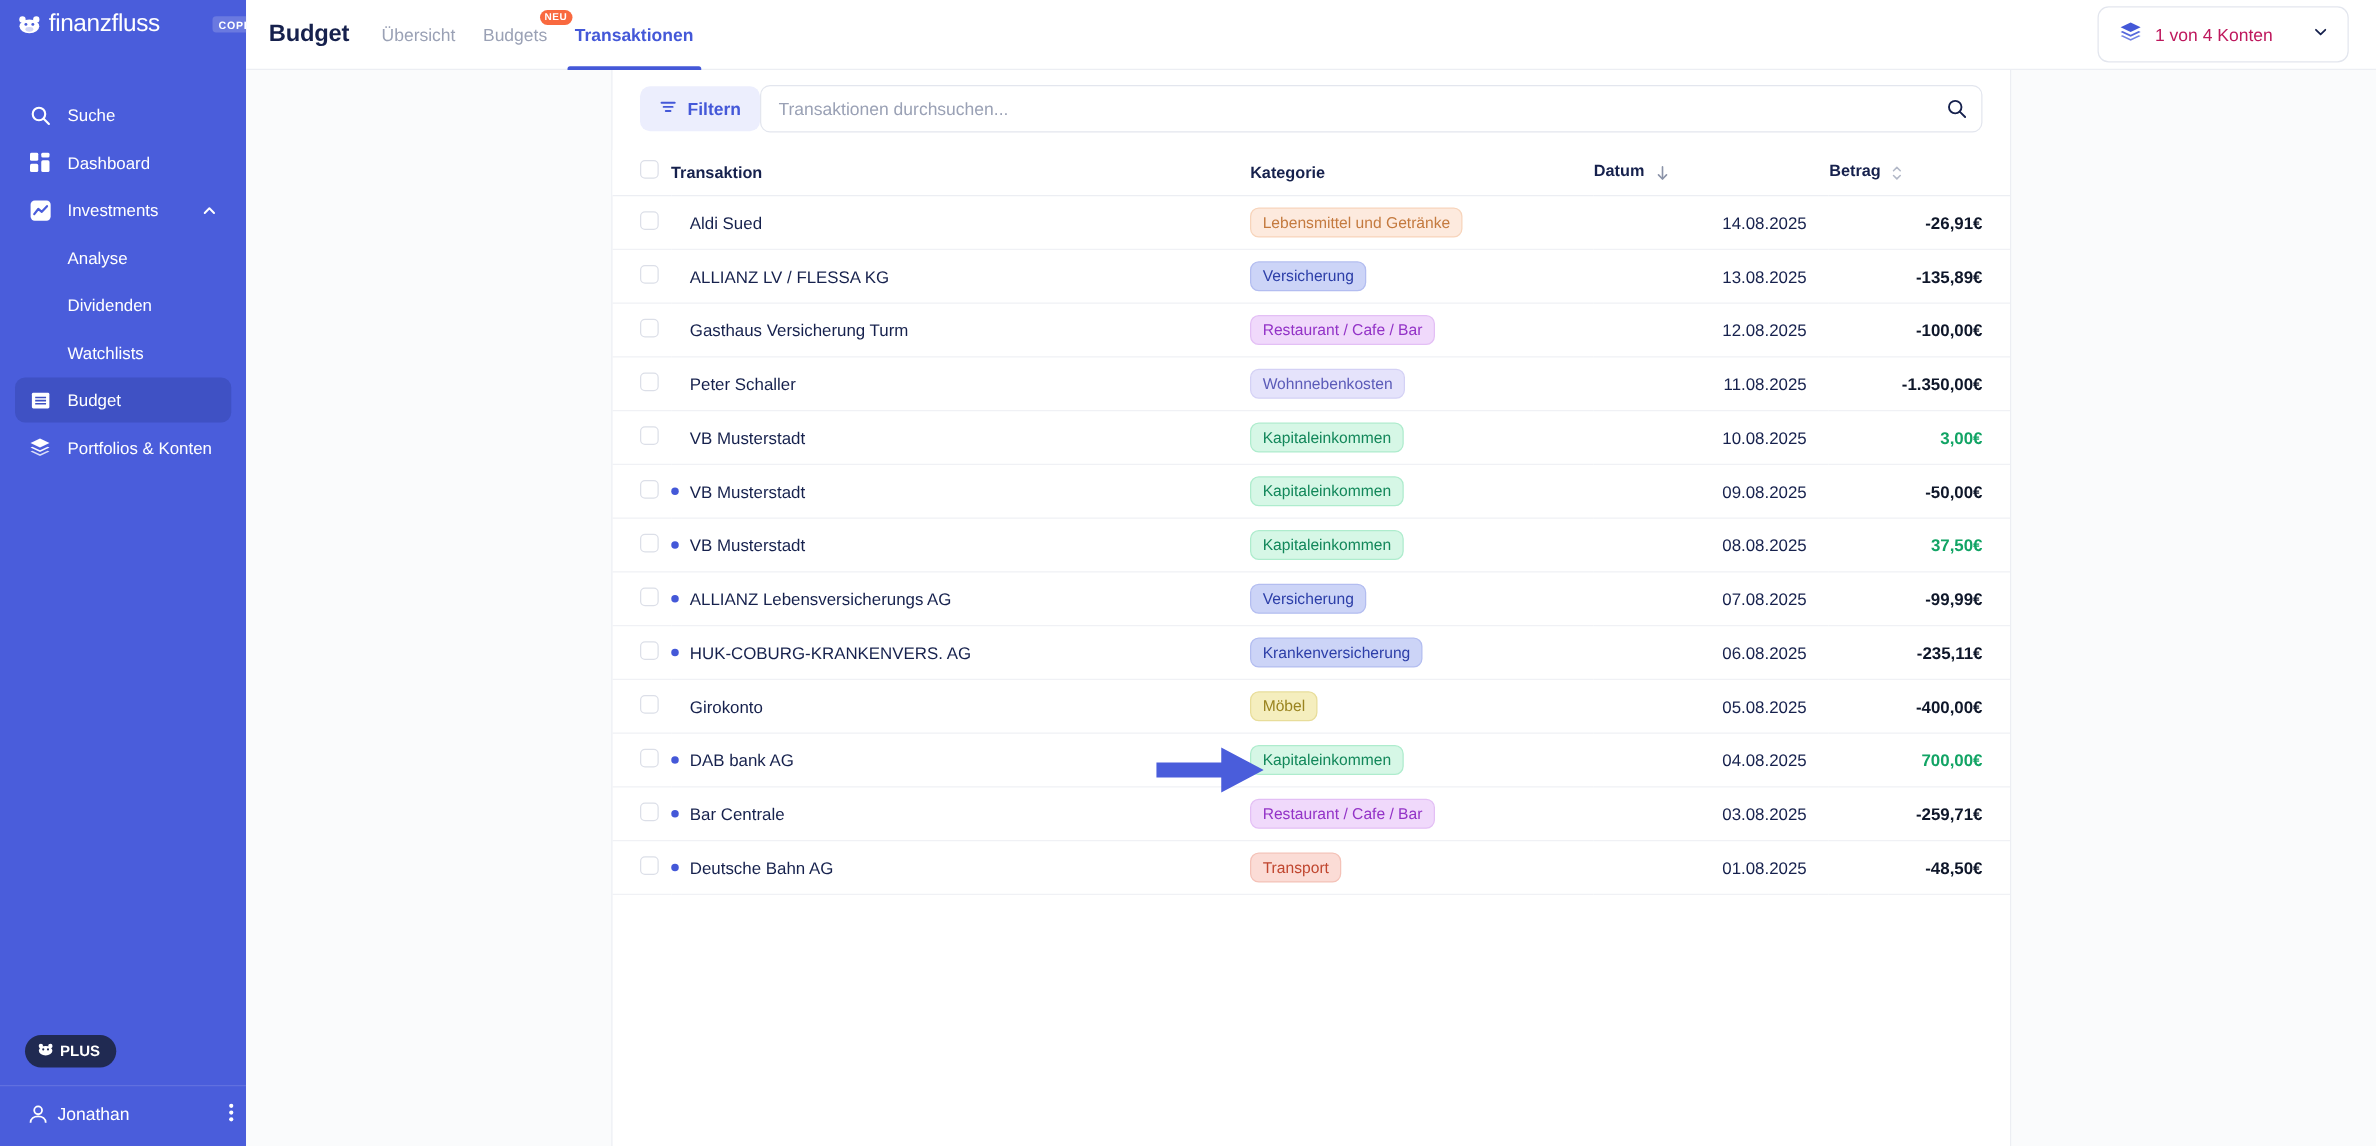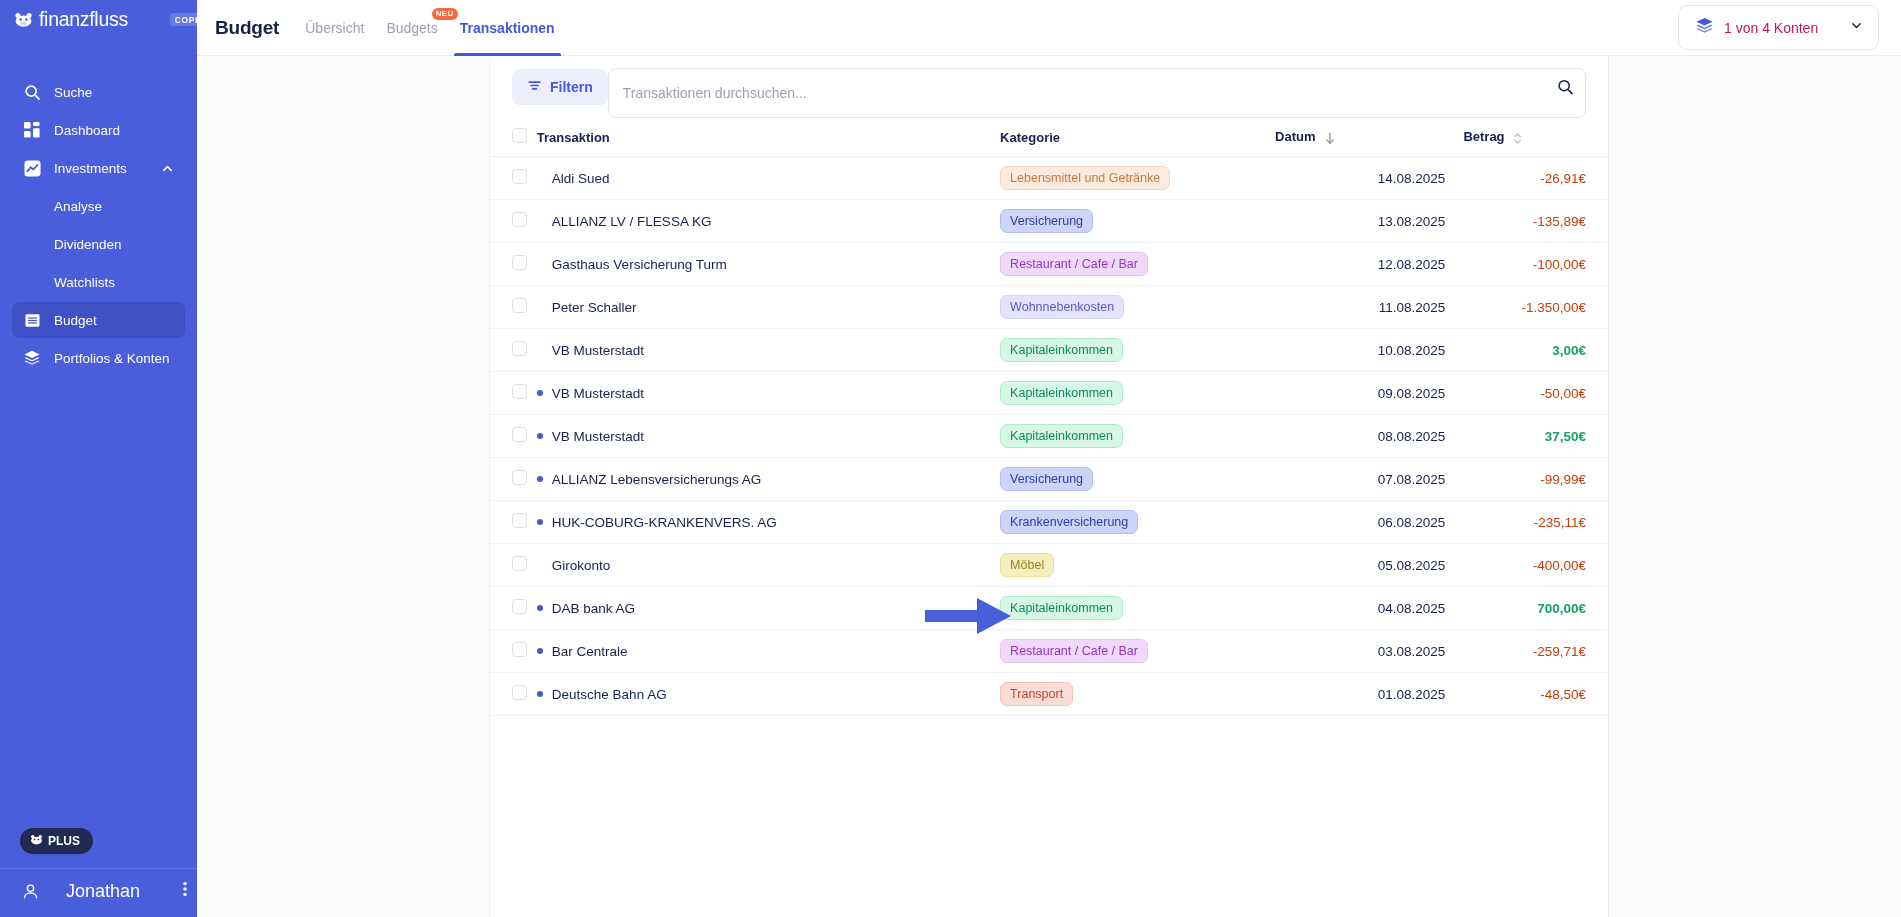--- a/index.html
+++ b/index.html
@@ -67,22 +67,22 @@
   .sidebar-bottom { margin-top: auto; padding: 0 0 14px 0; }
   .plus-badge {
     display: inline-flex; align-items: center; gap: 5px;
     background: #202a52; color: #ffffff;
     font-size: 12px; font-weight: 700;
     border-radius: 15px; padding: 6px 13px 6px 10px;
     margin: 0 0 14px 20px; cursor: pointer;
   }
   .sidebar-sep { height: 1px; background: #6070df; margin: 0 0 0 0; }
   .user-row {
-    display: flex; align-items: center; gap: 24px;
-    padding: 10px 10px 0 18px; color: #fff; font-size: 18px;
+    display: flex; align-items: center; gap: 4px;
+    padding: 10px 10px 0 18px; color: #fff; font-size: 14px;
     cursor: pointer;
   }
   .avatar {
     width: 24px; height: 24px; border-radius: 50%;
     display: flex; align-items: center; justify-content: center;
   }
   .dots { margin-left: auto; cursor: pointer; }
 
   
   .main { flex: 1; height: 917px; display: flex; flex-direction: column; background: #fff; position: relative; }
@@ -144,21 +144,21 @@
     display: flex; align-items: center; gap: 8px;
     background: #eceefd; color: #4458d8;
     font-size: 14px; font-weight: 600;
     border-radius: 8px; height: 36px; padding: 0 15px;
     cursor: pointer; border: none;
   }
   .search-wrap {
     flex: 1; position: relative; height: 38px;
   }
   .search-input {
-    width: 100%; height: 50px;
+    width: 100%; height: 38px;
     border: 1px solid #e3e6ee; border-radius: 8px;
     padding: 0 40px 0 14px;
     font-size: 14px; color: #16214d;
     font-family: "Liberation Sans", sans-serif;
     background: #fff; outline: none;
   }
   .search-input::placeholder { color: #9aa1b5; }
   .search-ico {
     position: absolute; right: 12px; top: 50%; transform: translateY(-50%);
     cursor: pointer; display: flex;
@@ -197,21 +197,21 @@
   }
   .dot.hidden { background: transparent; }
 
   .badge {
     display: inline-block; font-size: 12.5px; font-weight: 500;
     border-radius: 7px; padding: 4px 9px; white-space: nowrap;
     border: 1px solid transparent; cursor: pointer;
   }
   .sort-ico { display: inline-flex; vertical-align: middle; margin-left: 5px; }
 
-  .amount.neg { color: #c2410c; font-weight: 400; }
+  .amount.neg { color: #0f172a; font-weight: 700; }
   .amount.pos { color: #12a465; font-weight: 600; }
 
   .arrow-annot {
     position: absolute; pointer-events: none;
     left: 728px; top: 541px; width: 86px; height: 38px; z-index: 9;
   }
 </style>
 </head>
 <body>
 

